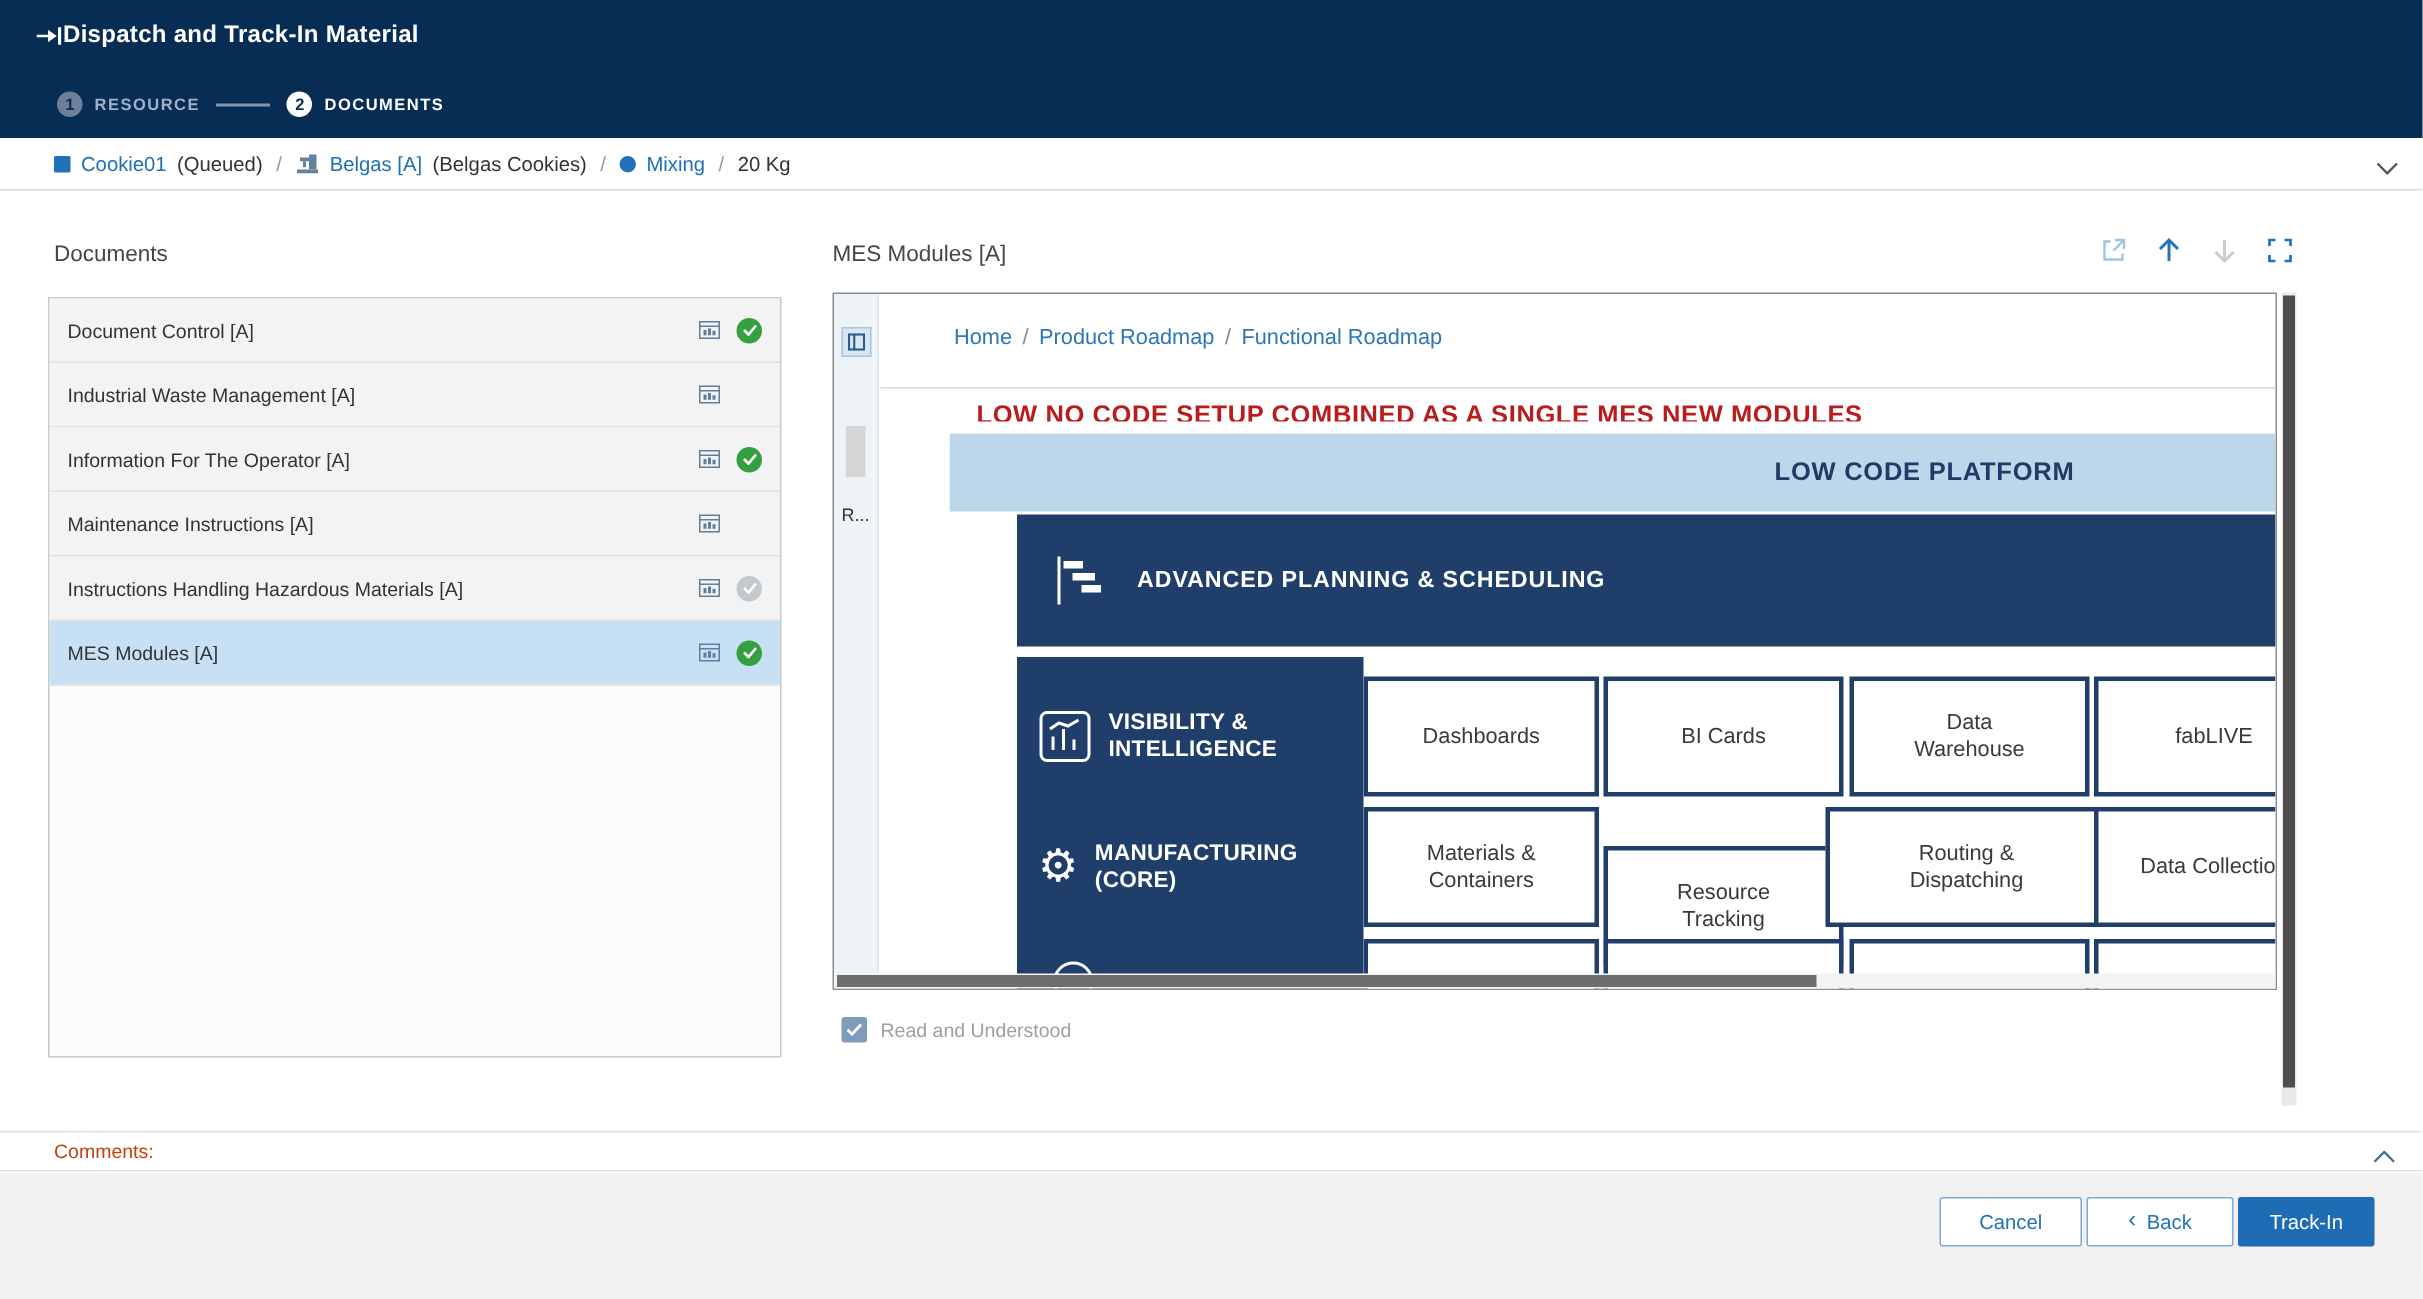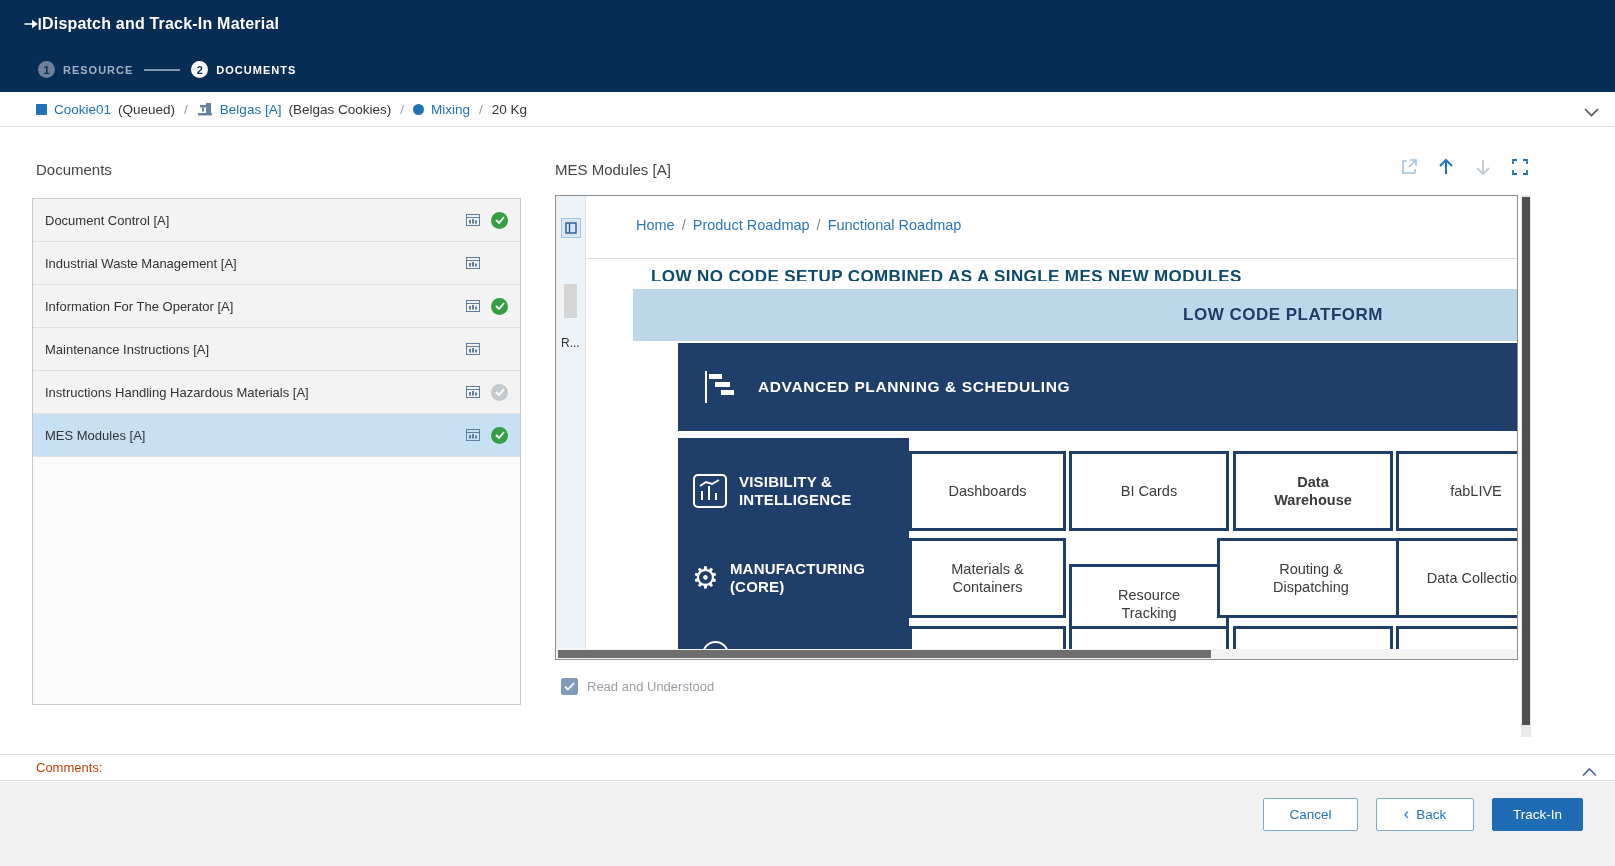--- a/index.html
+++ b/index.html
@@ -69,21 +69,21 @@
                     border:1px solid #a9c4de; display:flex; align-items:center; justify-content:center; cursor:pointer; }
   .sidebar-thumb { position:absolute; left:8px; top:88px; width:13px; height:34px; background:#d5d5d5; cursor:pointer; }
   .sidebar-label { position:absolute; left:5px; top:140px; font-size:12px; color:#333; }
 
   .doc-breadcrumb { position:absolute; left:80px; top:21px; font-size:14.5px; color:#2e77b6; }
   .doc-breadcrumb .bc-sep { color:#8a8a8a; margin:0 7px; }
   .doc-breadcrumb a { color:#2e77b6; text-decoration:none; cursor:pointer; }
   .doc-rule { position:absolute; left:31px; right:0; top:62px; border-top:1px solid #d9d9d9; }
 
   .clip-head { position:absolute; left:95px; top:72px; height:13px; width:720px; overflow:hidden; }
-  .clip-head span { display:block; font-size:17px; font-weight:bold; color:#0c4a6e; letter-spacing:.4px;
+  .clip-head span { display:block; font-size:17px; font-weight:bold; color:#b91c1c; letter-spacing:.4px;
                     white-space:nowrap; line-height:17px; }
 
   
   .graphic { position:absolute; left:77px; top:93px; width:884px; height:372px; overflow:hidden; }
   .g-inner { position:relative; width:1300px; height:620px; }
   .g-banner { position:absolute; left:0; top:0; width:1300px; height:52px; background:#bdd7ea;
               color:#1f3b66; font-size:17px; font-weight:bold; letter-spacing:.5px;
               display:flex; align-items:center; justify-content:center; }
   .g-aps { position:absolute; left:45px; top:54px; width:1210px; height:88px; background:#203e6a;
            display:flex; align-items:center; padding-left:22px; gap:18px; }
@@ -108,21 +108,21 @@
 
   
   .comments-bar { position:absolute; left:0; right:0; top:754px; height:27px; background:#fff;
                   border-top:1px solid #e2e2e2; border-bottom:1px solid #e2e2e2;
                   display:flex; align-items:center; padding-left:36px; }
   .comments-label { font-size:13px; color:#c2410c; }
   .comments-chevron { position:absolute; right:18px; top:8px; cursor:pointer; }
 
   
   .footer { position:absolute; left:0; right:0; top:782px; bottom:0; background:#f1f1f1; }
-  .footer-buttons { position:absolute; right:32px; top:16px; display:flex; gap:18px; }
+  .footer-buttons { position:absolute; right:32px; top:16px; display:flex; gap:3px; }
   .btn { height:33px; border-radius:2px; font-size:13.5px; display:flex; align-items:center;
          justify-content:center; cursor:pointer; font-family:"Liberation Sans", sans-serif; }
   .btn-secondary { background:#fff; border:1px solid #7fa9d2; color:#2273b9; }
   .btn-primary { background:#1e6cb3; border:1px solid #1e6cb3; color:#fff; }
   .btn-cancel { width:95px; }
   .btn-back { width:98px; gap:7px; }
   .btn-trackin { width:91px; }
   .back-chevron { font-size:16px; line-height:1; margin-top:-2px; }
 </style>
 </head>
@@ -369,21 +369,21 @@
             </div>
             <div class="g-cat" style="top:100px;">
               <span style="font-size:30px;color:#fff;line-height:1;">⚙</span>
               <span class="g-cat-label">MANUFACTURING (CORE)</span>
             </div>
             <span class="g-cat-circle"></span>
           </div>
 
           <div class="g-cell" style="left:276px; top:162px; width:157px;">Dashboards</div>
           <div class="g-cell" style="left:436px; top:162px; width:160px;">BI Cards</div>
-          <div class="g-cell" style="left:600px; top:162px; width:160px;font-weight:bold;">Data Warehouse</div>
+          <div class="g-cell" style="left:600px; top:162px; width:160px;">Data Warehouse</div>
           <div class="g-cell" style="left:763px; top:162px; width:160px;">fabLIVE</div>
 
           <div class="g-cell" style="left:276px; top:249px; width:157px;">Materials &amp; Containers</div>
           <div class="g-cell" style="left:436px; top:249px; width:160px;margin-top:26px;">Resource Tracking</div>
           <div class="g-cell" style="left:584px; top:249px; width:188px;">Routing &amp; Dispatching</div>
           <div class="g-cell" style="left:763px; top:249px; width:160px;">Data Collection</div>
 
           <div class="g-cell" style="left:276px; top:337px; width:157px;">Statistical</div>
           <div class="g-cell" style="left:436px; top:337px; width:160px;">Execution</div>
           <div class="g-cell" style="left:600px; top:337px; width:160px;">Document</div>

